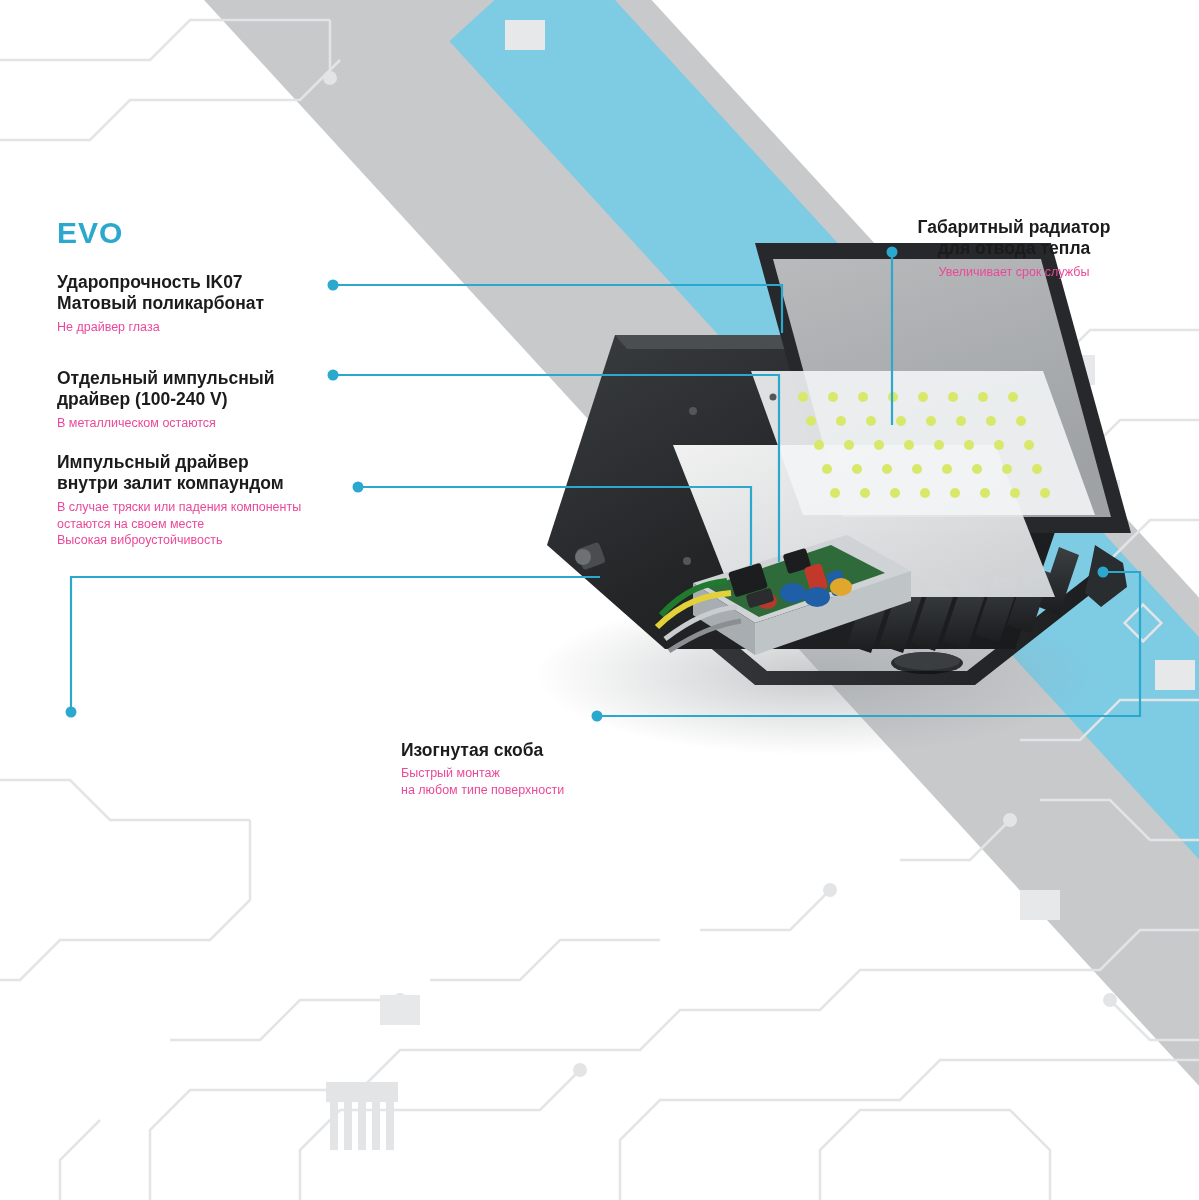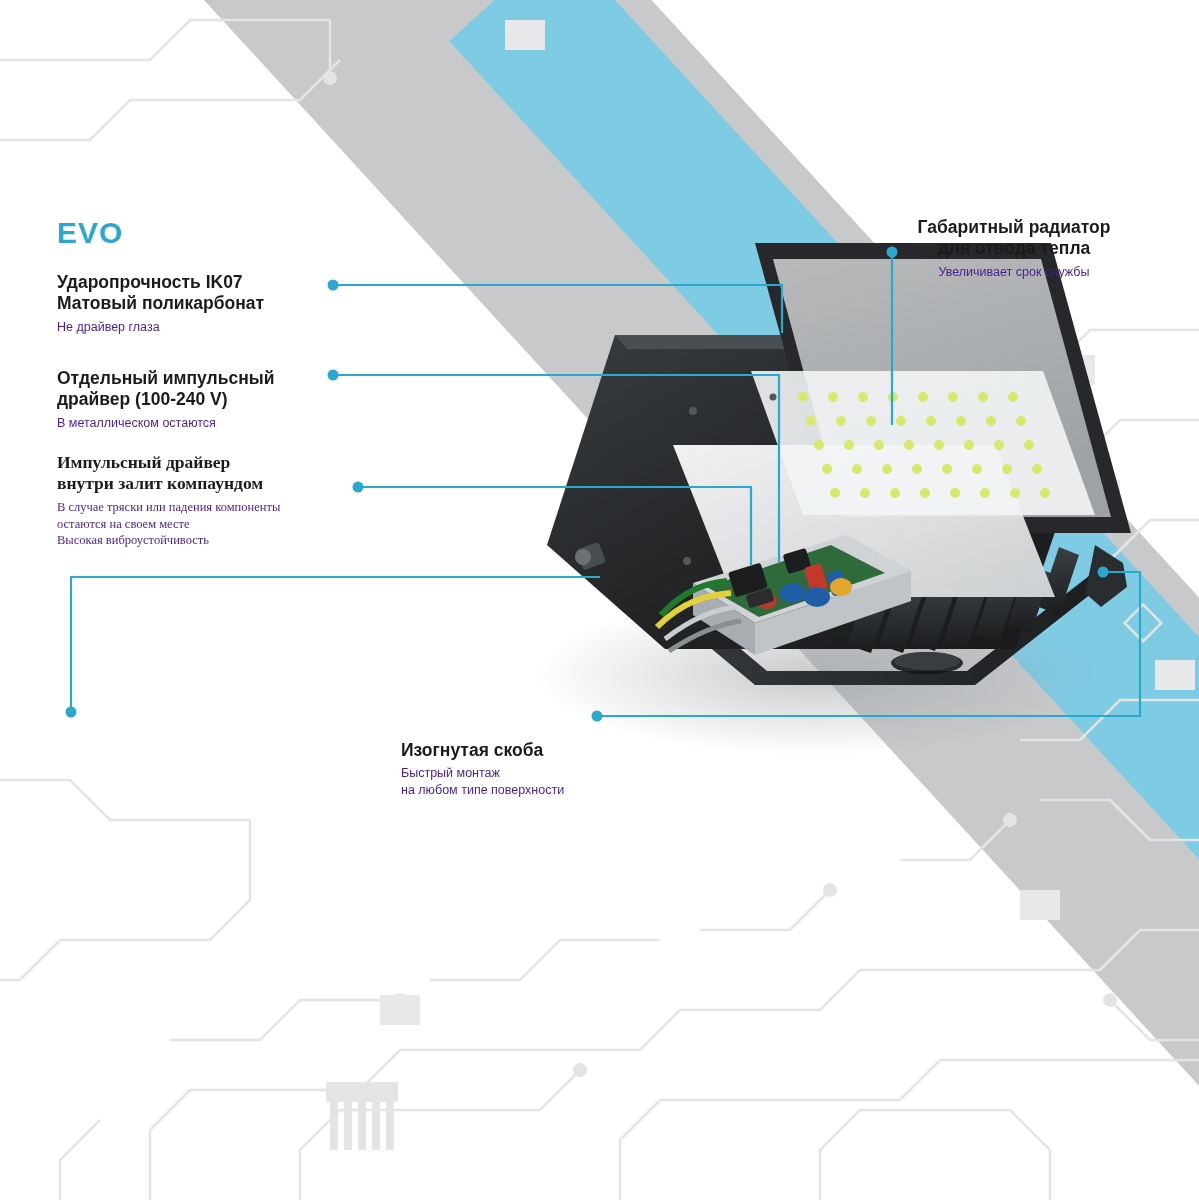--- a/index.html
+++ b/index.html
@@ -67,21 +67,21 @@
     font-size: 17.5px;
     font-weight: 700;
     color: #1b1b1b;
     line-height: 1.22;
     white-space: pre-line;
   }
   .callout .sub {
     margin-top: 4px;
     font-size: 12.5px;
     font-weight: 400;
-    color: #4c1d95;
+    color: #ec4899;
     line-height: 1.35;
     white-space: pre-line;
   }
   .callout.right .title,
   .callout.right .sub {
     text-align: center;
   }
 
   
   #leaders {
@@ -348,21 +348,21 @@
 Матовый поликарбонат</div>
     <div class="sub">Не драйвер глаза</div>
   </div>
 
   <div class="callout" style="left:57px; top:362px; width:300px;margin-top:6px;">
     <div class="title">Отдельный импульсный
 драйвер (100-240 V)</div>
     <div class="sub">В металлическом остаются</div>
   </div>
 
-  <div class="callout" style="left:57px; top:452px; width:320px;font-family:Liberation Serif, serif;">
+  <div class="callout" style="left:57px; top:452px; width:320px;">
     <div class="title">Импульсный драйвер
 внутри залит компаундом</div>
     <div class="sub">В случае тряски или падения компоненты
 остаются на своем месте
 Высокая виброустойчивость</div>
   </div>
 
 
   <div class="callout" style="left:401px; top:740px; width:230px;">
     <div class="title">Изогнутая скоба</div>

